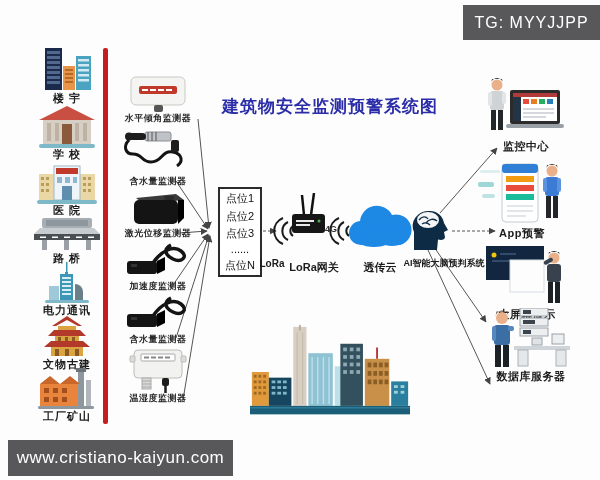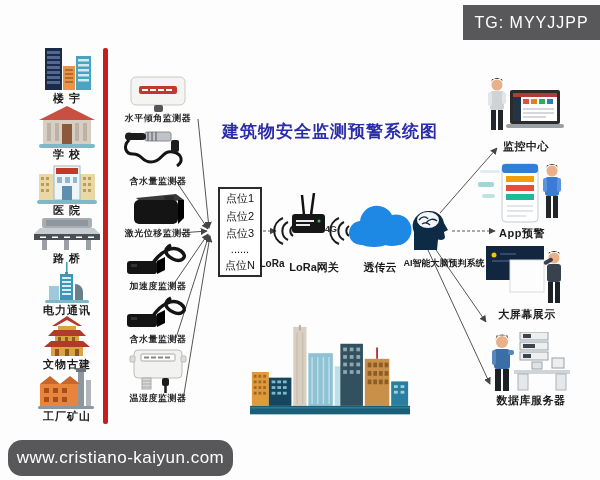--- a/index.html
+++ b/index.html
@@ -55,25 +55,25 @@
       <path d="M349 226 A6 6 0 0 0 349 236"></path>
       <path d="M344 222 A10 10 0 0 0 344 240"></path>
       <path d="M339 218 A14 14 0 0 0 339 244"></path>
     </g>
   </svg>
 
   <div class="abs badge" style="left:463px;top:5px;width:137px;height:35px;">
     <span>TG: MYYJJPP</span>
   </div>
 
-  <div class="abs badge" style="left:8px;top:440px;width:225px;height:36px;font-size:17px;letter-spacing:0.5px;border-radius:14px;">
+  <div class="abs badge" style="left:8px;top:440px;width:225px;height:36px;font-size:17px;letter-spacing:0.5px;">
     <span>www.cristiano-kaiyun.com</span>
   </div>
 
-  <div id="title" class="abs" style="left:222px;top:120px;width:216px;">建筑物安全监测预警系统图</div>
+  <div id="title" class="abs" style="left:222px;top:95px;width:216px;">建筑物安全监测预警系统图</div>
 
   <div class="abs redline" style="left:103px;top:48px;width:5px;height:376px;"></div>
 
   <div class="abs" style="left:30px;top:46px;width:74px;">
     <div class="icon-wrap">
       <svg width="58" height="46" viewBox="0 0 58 46">
         <rect x="7" y="2" width="17" height="42" fill="#1b2a4a"></rect>
         <g fill="#51688f">
             <rect x="9" y="5" width="13" height="3"></rect>
             <rect x="9" y="10" width="13" height="3"></rect>
@@ -468,21 +468,21 @@
       <circle cx="68" cy="12" r="5.5" fill="#e9b089"></circle>
       <path d="M62 11 a6 6 0 0 1 12 0 l-1 -5 h-10 z" fill="#2c2c2c"></path>
       <rect x="61" y="18" width="14" height="18" rx="3" fill="#37424e"></rect>
       <rect x="57" y="16" width="10" height="4" rx="2" fill="#37424e" transform="rotate(-30 57 16)"></rect>
       <rect x="62" y="36" width="5" height="21" fill="#1c2126"></rect>
       <rect x="69" y="36" width="5" height="21" fill="#1c2126"></rect>
     </svg>
     <div class="lbl out-lbl" style="margin-top:2px;">大屏幕展示</div>
   </div>
 
-  <div class="abs" style="left:490px;top:332px;width:82px;">
+  <div class="abs" style="left:490px;top:308px;width:82px;">
     <svg width="82" height="60" viewBox="0 0 82 60">
 
       <g>
         <rect x="30" y="0" width="28" height="8" fill="#eceef0" stroke="#9aa2a9"></rect>
         <rect x="33" y="2" width="8" height="4" fill="#3c454d"></rect>
         <rect x="30" y="10" width="28" height="8" fill="#eceef0" stroke="#9aa2a9"></rect>
         <rect x="33" y="12" width="12" height="4" fill="#3c454d"></rect>
         <rect x="30" y="20" width="28" height="8" fill="#eceef0" stroke="#9aa2a9"></rect>
         <rect x="33" y="22" width="8" height="4" fill="#3c454d"></rect>
         <rect x="42" y="30" width="10" height="7" fill="#dfe3e6" stroke="#9aa2a9"></rect>

